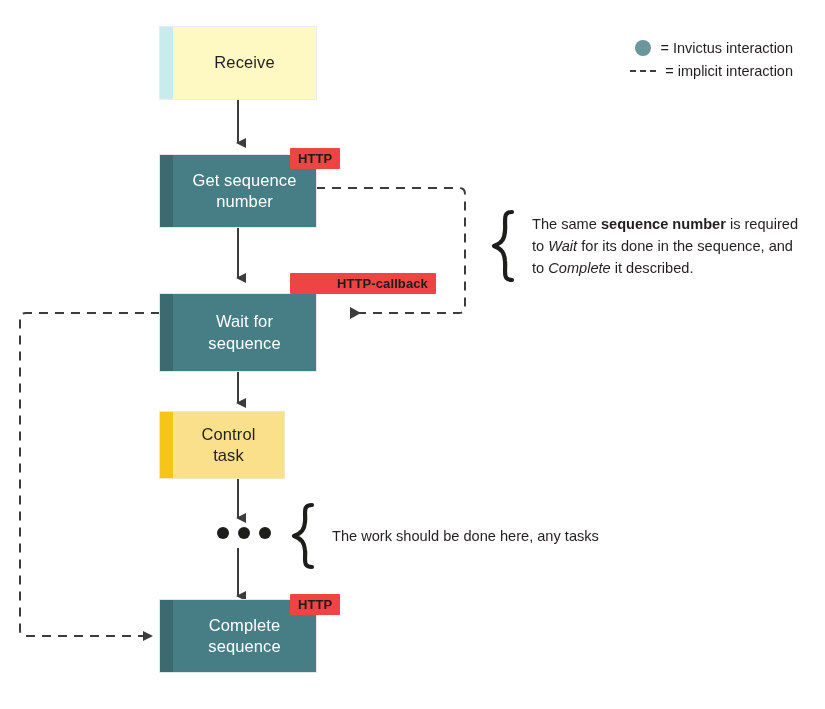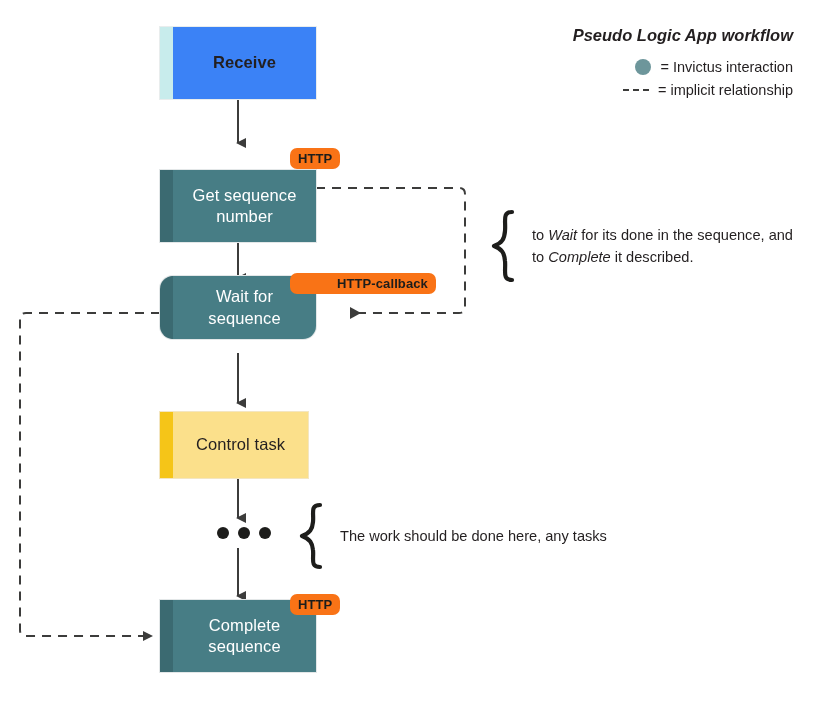--- a/index.html
+++ b/index.html
@@ -43,43 +43,42 @@
   }
   .node .node-label { display: block; padding: 0 14px; }
 
   .node.teal {
     background: #477d85;
     color: #ffffff;
     border-left: 13px solid #3b6a71;
     box-shadow: 0 0 0 1px #e3e7e8;
   }
   .node.white {
-    background: #3b82f6;
+    background: #fef9c3;
     color: #231f20;
     border-left: 13px solid #c8ecec;
     box-shadow: 0 0 0 1px #e9eded;
-    font-weight: bold;
   }
   .node.yellow {
     background: #fbe08b;
     color: #231f20;
     border-left: 13px solid #f5c518;
     box-shadow: 0 0 0 1px #f3e6c2;
   }
 
   
   .badge {
     position: absolute;
-    background: #f97316;
+    background: #ef4444;
     color: #1d1d1b;
     font-size: 13px;
     font-weight: 600;
     letter-spacing: .1px;
     padding: 2.5px 8px 3.5px 8px;
-    border-radius: 7px;
+    border-radius: 1px;
     white-space: nowrap;
     z-index: 5;
   }
 
   
   .ellipsis {
     position: absolute;
     display: flex;
     gap: 9px;
     align-items: center;
@@ -177,72 +176,72 @@
 
     <path d="M316,188 L459,188 Q465,188 465,194 L465,307 Q465,313 459,313 L352,313" fill="none" stroke="#3c3c3b" stroke-width="2" stroke-dasharray="9 7" marker-end="url(#arrowLeft)"></path>
 
     <path d="M160,313 L26,313 Q20,313 20,319 L20,630 Q20,636 26,636 L152,636" fill="none" stroke="#3c3c3b" stroke-width="2" stroke-dasharray="9 7" marker-end="url(#arrowRight)"></path>
   </svg>
 
   <div class="node white" style="left:160px; top:27px; width:156px; height:72px;">
     <span class="node-label">Receive</span>
   </div>
 
-  <div class="node teal" style="left:160px; top:155px; width:156px; height:72px;margin-top:15px;">
+  <div class="node teal" style="left:160px; top:155px; width:156px; height:72px;">
     <span class="node-label">Get sequence<br>number</span>
   </div>
   <div class="badge" style="left:290px; top:148px;">HTTP</div>
 
-  <div class="node teal" style="left:160px; top:276px; width:156px; height:63px;border-radius:13px;">
+  <div class="node teal" style="left:160px; top:294px; width:156px; height:77px;">
     <span class="node-label">Wait for<br>sequence</span>
   </div>
   <div class="badge" style="left:290px; top:273px;padding-left:47px;">HTTP-callback</div>
 
-  <div class="node yellow" style="left:160px; top:412px; width:148px; height:66px;">
+  <div class="node yellow" style="left:160px; top:412px; width:124px; height:66px;">
     <span class="node-label">Control task</span>
   </div>
 
   <div class="ellipsis" style="left:217px; top:527px;">
     <i></i>
     <i></i>
     <i></i>
   </div>
 
   <div class="node teal" style="left:160px; top:600px; width:156px; height:72px;">
     <span class="node-label">Complete<br>sequence</span>
   </div>
   <div class="badge" style="left:290px; top:594px;">HTTP</div>
 
   <div class="legend" style="right:32px; top:26px;">
-    <div class="legend-title">Pseudo Logic App workflow</div>
     <div style="height:14px;"></div>
     <div class="legend-row">
       <span class="legend-swatch-dot"></span>
       <span>= Invictus interaction</span>
     </div>
     <div style="height:7px;"></div>
     <div class="legend-row">
       <span class="legend-swatch-dash"></span>
-      <span>= implicit relationship</span>
+      <span>= implicit interaction</span>
     </div>
   </div>
 
   <div class="annotation" style="left:488px; top:209px;">
     <span class="brace">
       <svg width="30" height="74" viewBox="0 0 30 74" xmlns="http://www.w3.org/2000/svg">
         <path d="M24,3 C14,3 18,12 17,22 C16.4,30 14,34 6,37 C14,40 16.4,44 17,52 C18,62 14,71 24,71" fill="none" stroke="#1d1d1b" stroke-width="4.2" stroke-linecap="round" stroke-linejoin="round"></path>
       </svg>
     </span>
     <div class="annotation-text" style="margin-left:14px;">
+        <div><span>The same </span><b>sequence number</b><span> is required</span></div>
         <div><span>to </span><i>Wait</i><span> for its done in the sequence, and</span></div>
         <div><span>to </span><i>Complete</i><span> it described.</span></div>
       </div>
   </div>
 
-  <div class="annotation" style="left:296px; top:502px;">
+  <div class="annotation" style="left:288px; top:502px;">
     <span class="brace">
       <svg width="30" height="68" viewBox="0 0 30 68" xmlns="http://www.w3.org/2000/svg">
         <path d="M24,3 C14,3 18,11 17,20 C16.4,27 14,31 6,34 C14,37 16.4,41 17,48 C18,57 14,65 24,65" fill="none" stroke="#1d1d1b" stroke-width="4.2" stroke-linecap="round" stroke-linejoin="round"></path>
       </svg>
     </span>
     <div class="annotation-text" style="margin-left:14px;">
         <div><span>The work should be done here, any tasks</span></div>
       </div>
   </div>
 

